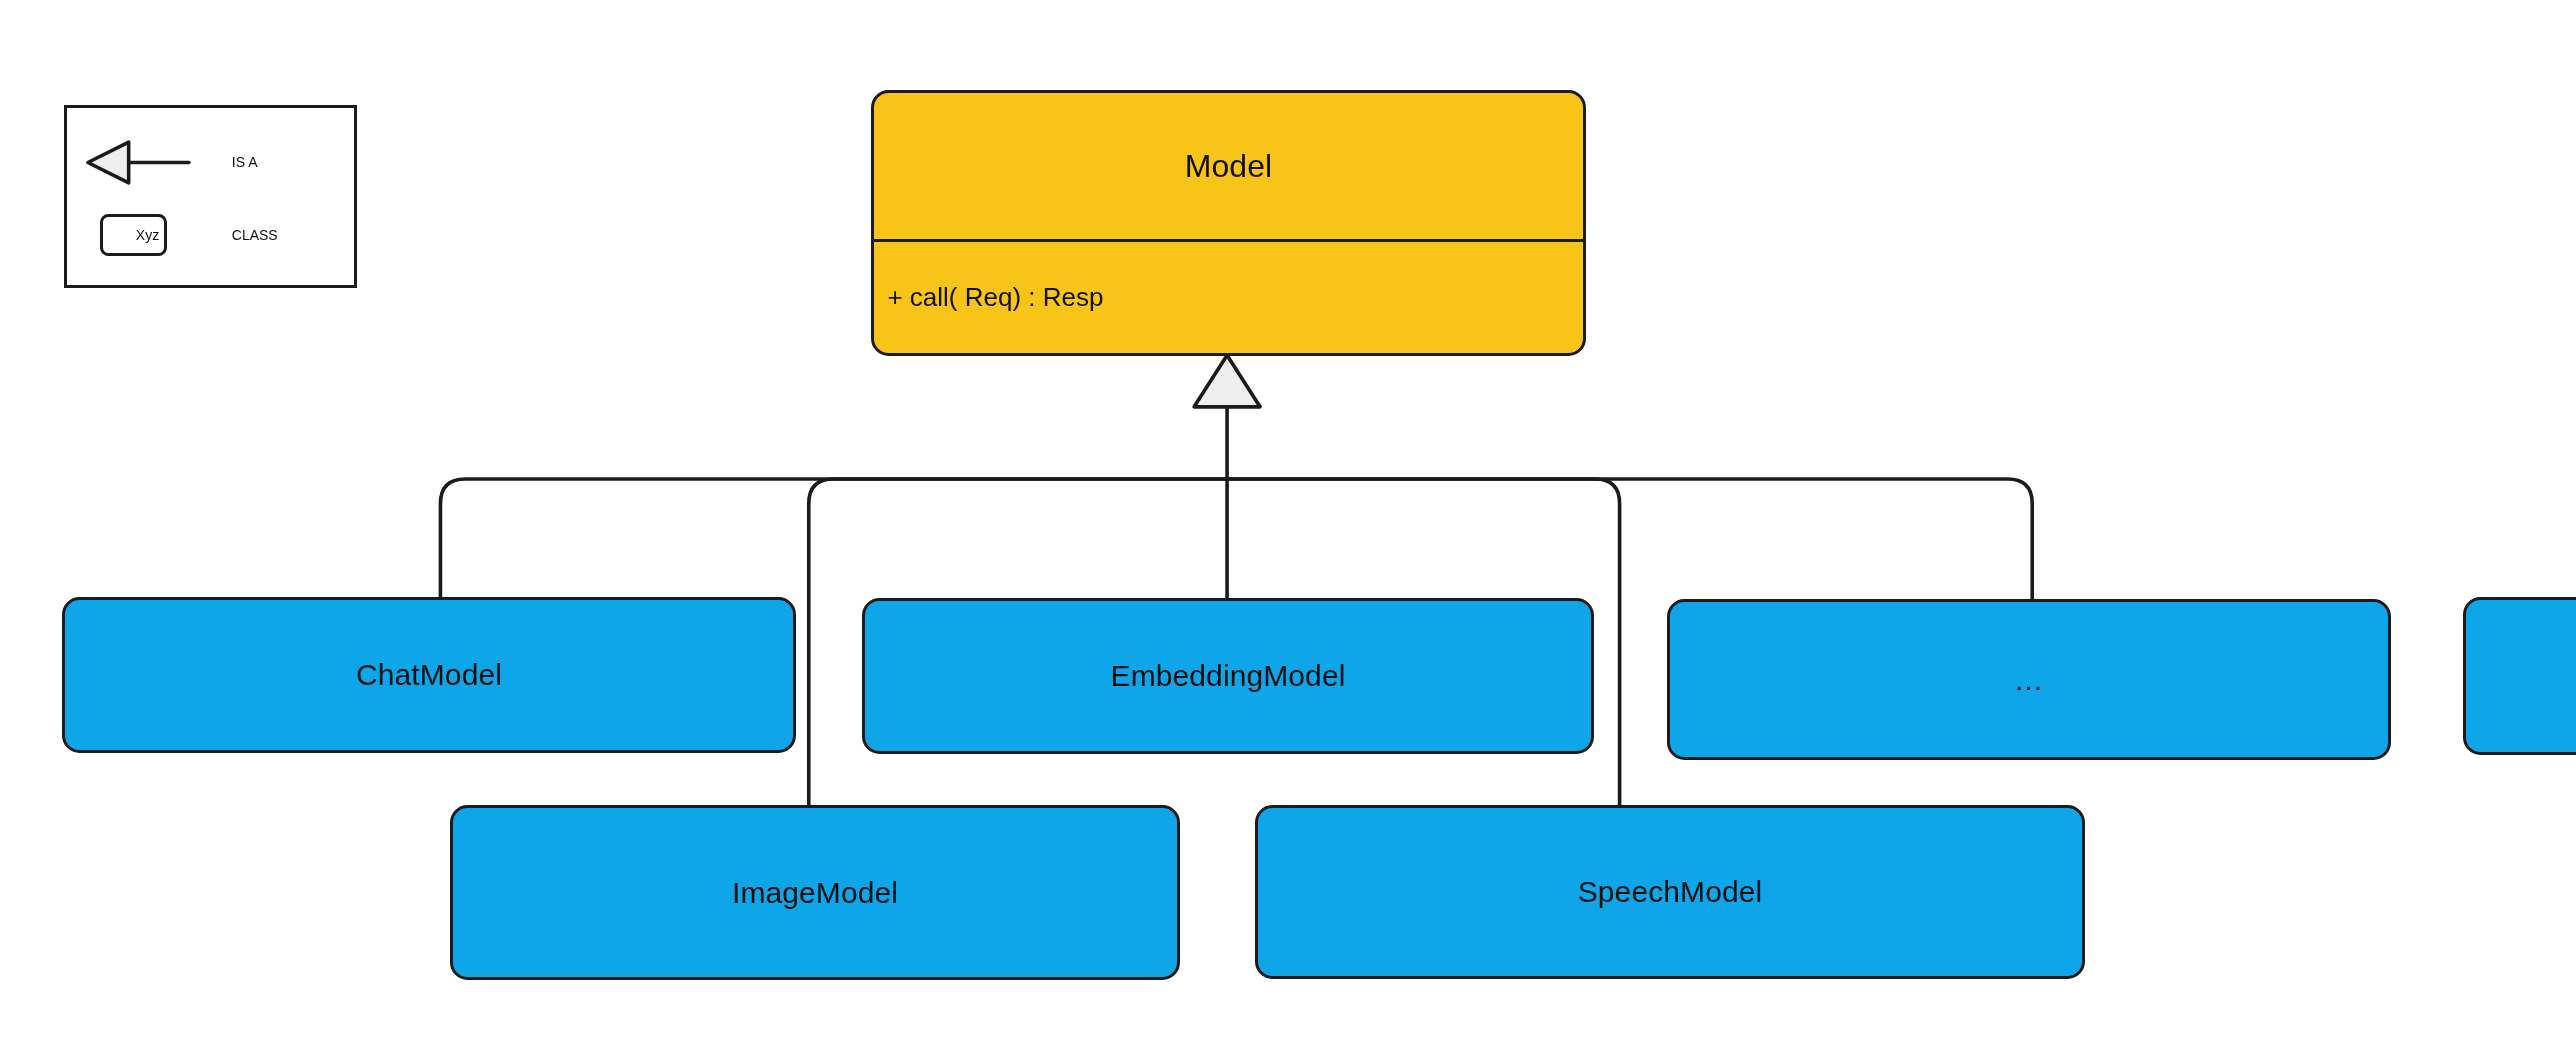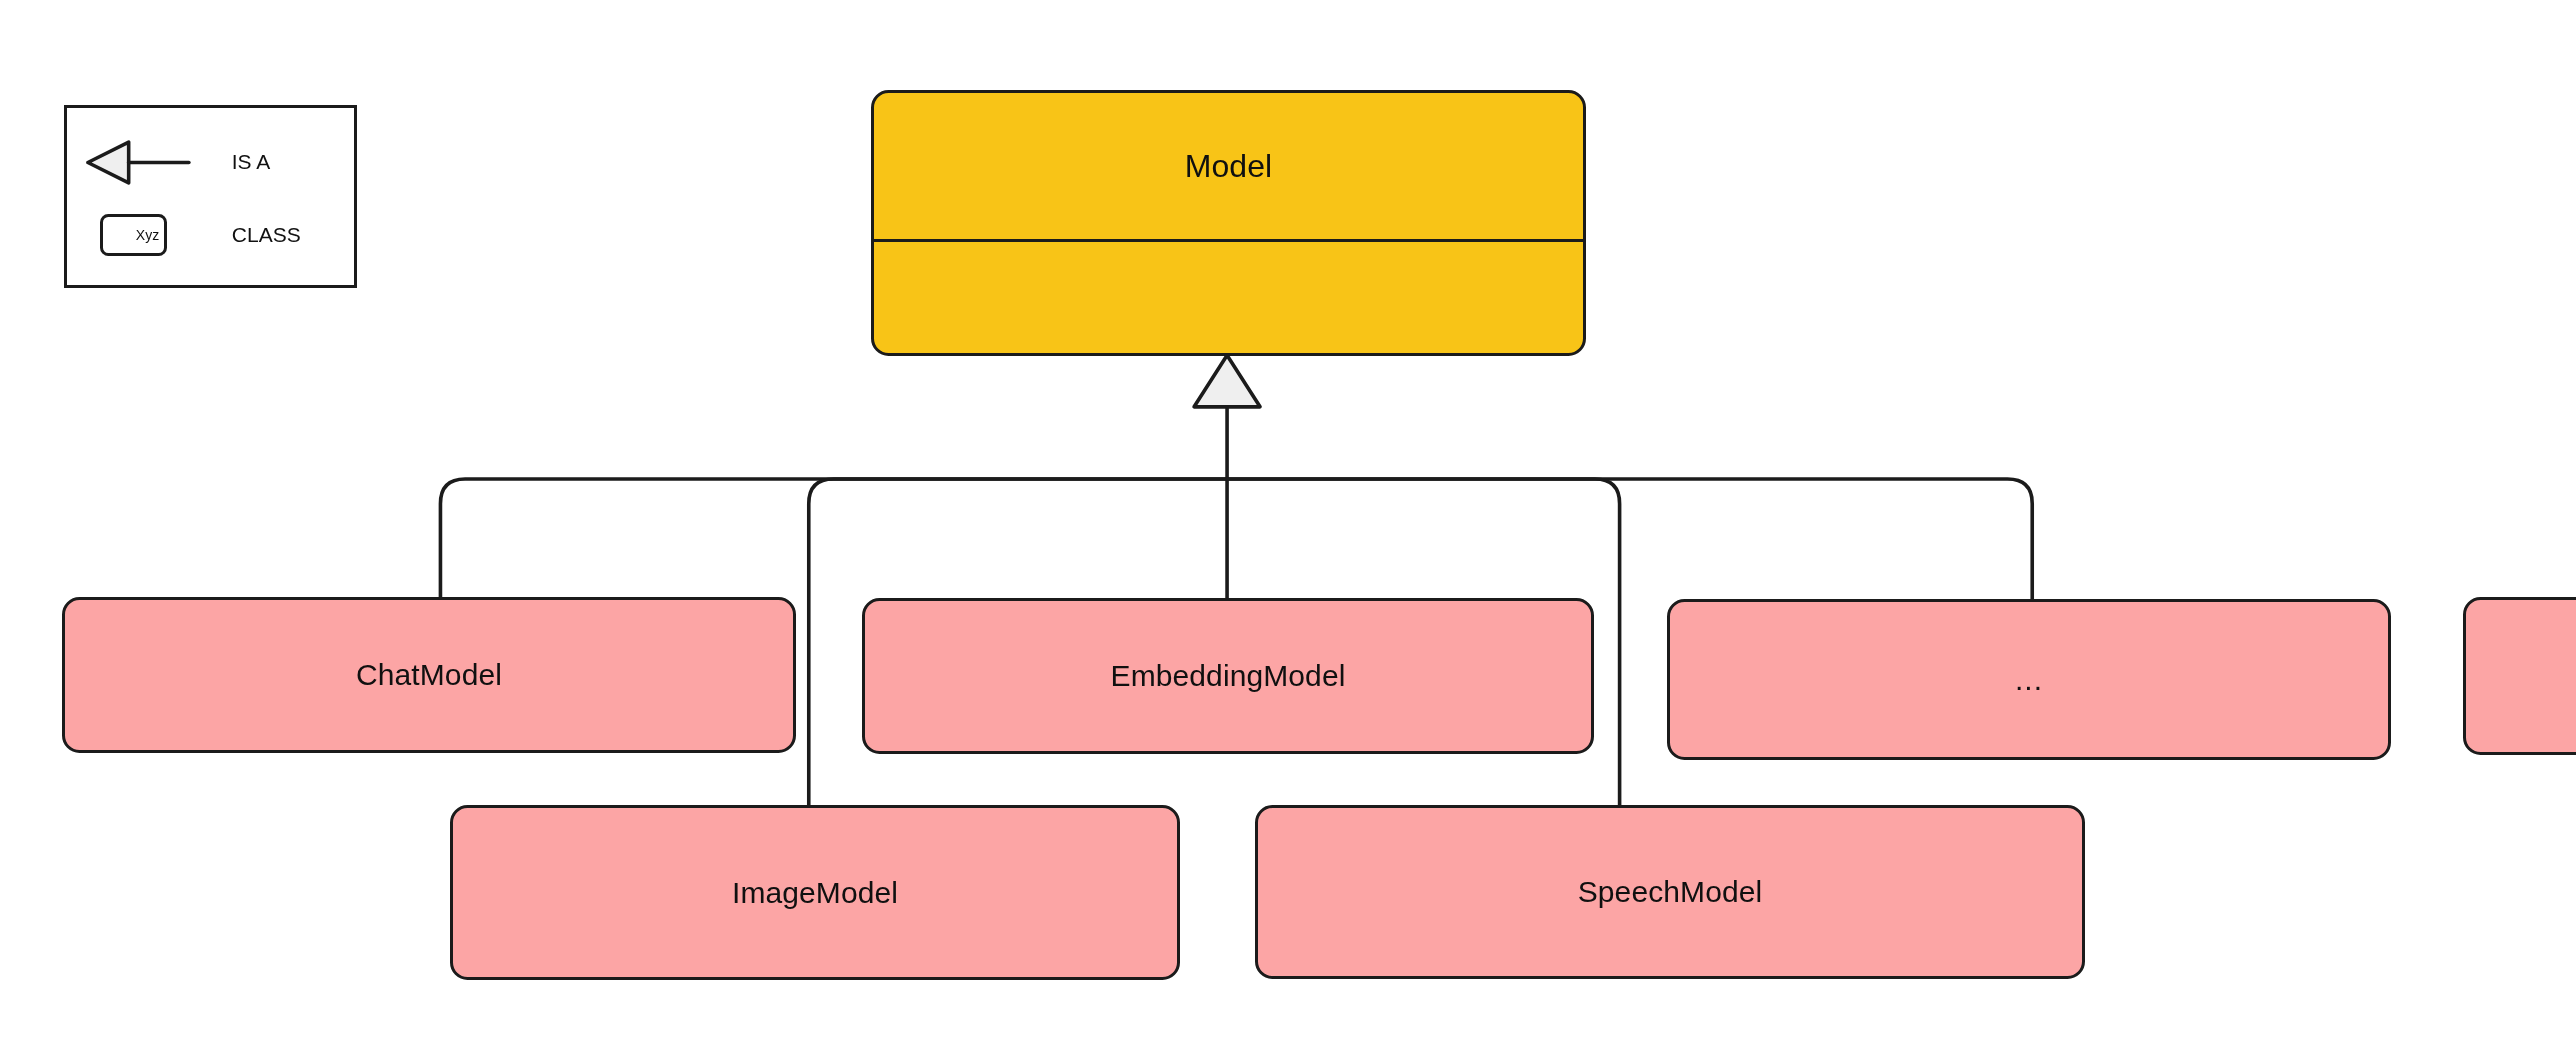--- a/index.html
+++ b/index.html
@@ -26,21 +26,21 @@
     height: 1048px;
     pointer-events: none;
   }
 
   
   .uml-class {
     position: absolute;
     box-sizing: border-box;
     border: 3.1px solid #1b1b1b;
     border-radius: 17.5px;
-    background: #fca5a5;
+    background: #0ea5e9;
     display: flex;
     flex-direction: column;
     overflow: hidden;
     z-index: 3;
   }
   .uml-class.root {
     background: #f8c417;
     border-width: 3.6px;
   }
   .class-name {
@@ -97,21 +97,21 @@
   #legend-row-isa { left: 13.4px; top: 25px; width: 263px; height: 58px; }
   #legend-row-class { left: 13.4px; top: 93px; width: 263px; height: 67px; }
   .legend-sym {
     width: 139px;
     height: 100%;
     display: flex;
     align-items: center;
     justify-content: flex-start;
   }
   .legend-text {
-    font-size: 21px;
+    font-size: 14px;
     color: #111111;
     white-space: nowrap;
     padding-left: 12.4px;
   }
   .legend-xyz-box {
     box-sizing: border-box;
     width: 67px;
     height: 42px;
     border: 3.6px solid #1b1b1b;
     border-radius: 8.2px;
@@ -174,20 +174,21 @@
         <span class="legend-xyz-box">
           <span class="legend-xyz-label">Xyz</span>
         </span>
       </span>
       <span class="legend-text">CLASS</span>
     </div>
   </div>
 
   <div class="uml-class root" style="left:871px; top:90px; width:715px; height:266px;">
     <div class="class-name" style="height:146px;">Model</div>
+    <div class="class-ops">+ call( Req) : Resp</div>
   </div>
 
   <div class="uml-class leaf" style="left:62px; top:597px; width:734px; height:156px;">
     <div class="class-name">ChatModel</div>
   </div>
 
   <div class="uml-class leaf" style="left:862px; top:598px; width:732px; height:156px;">
     <div class="class-name">EmbeddingModel</div>
   </div>
 

